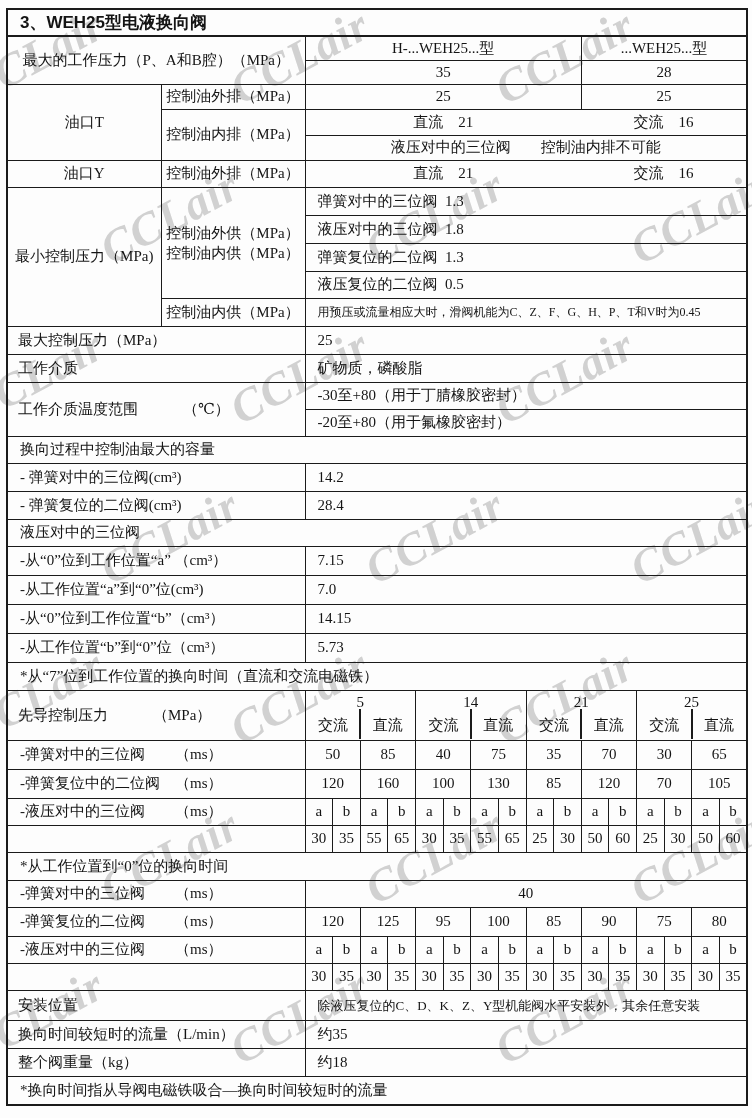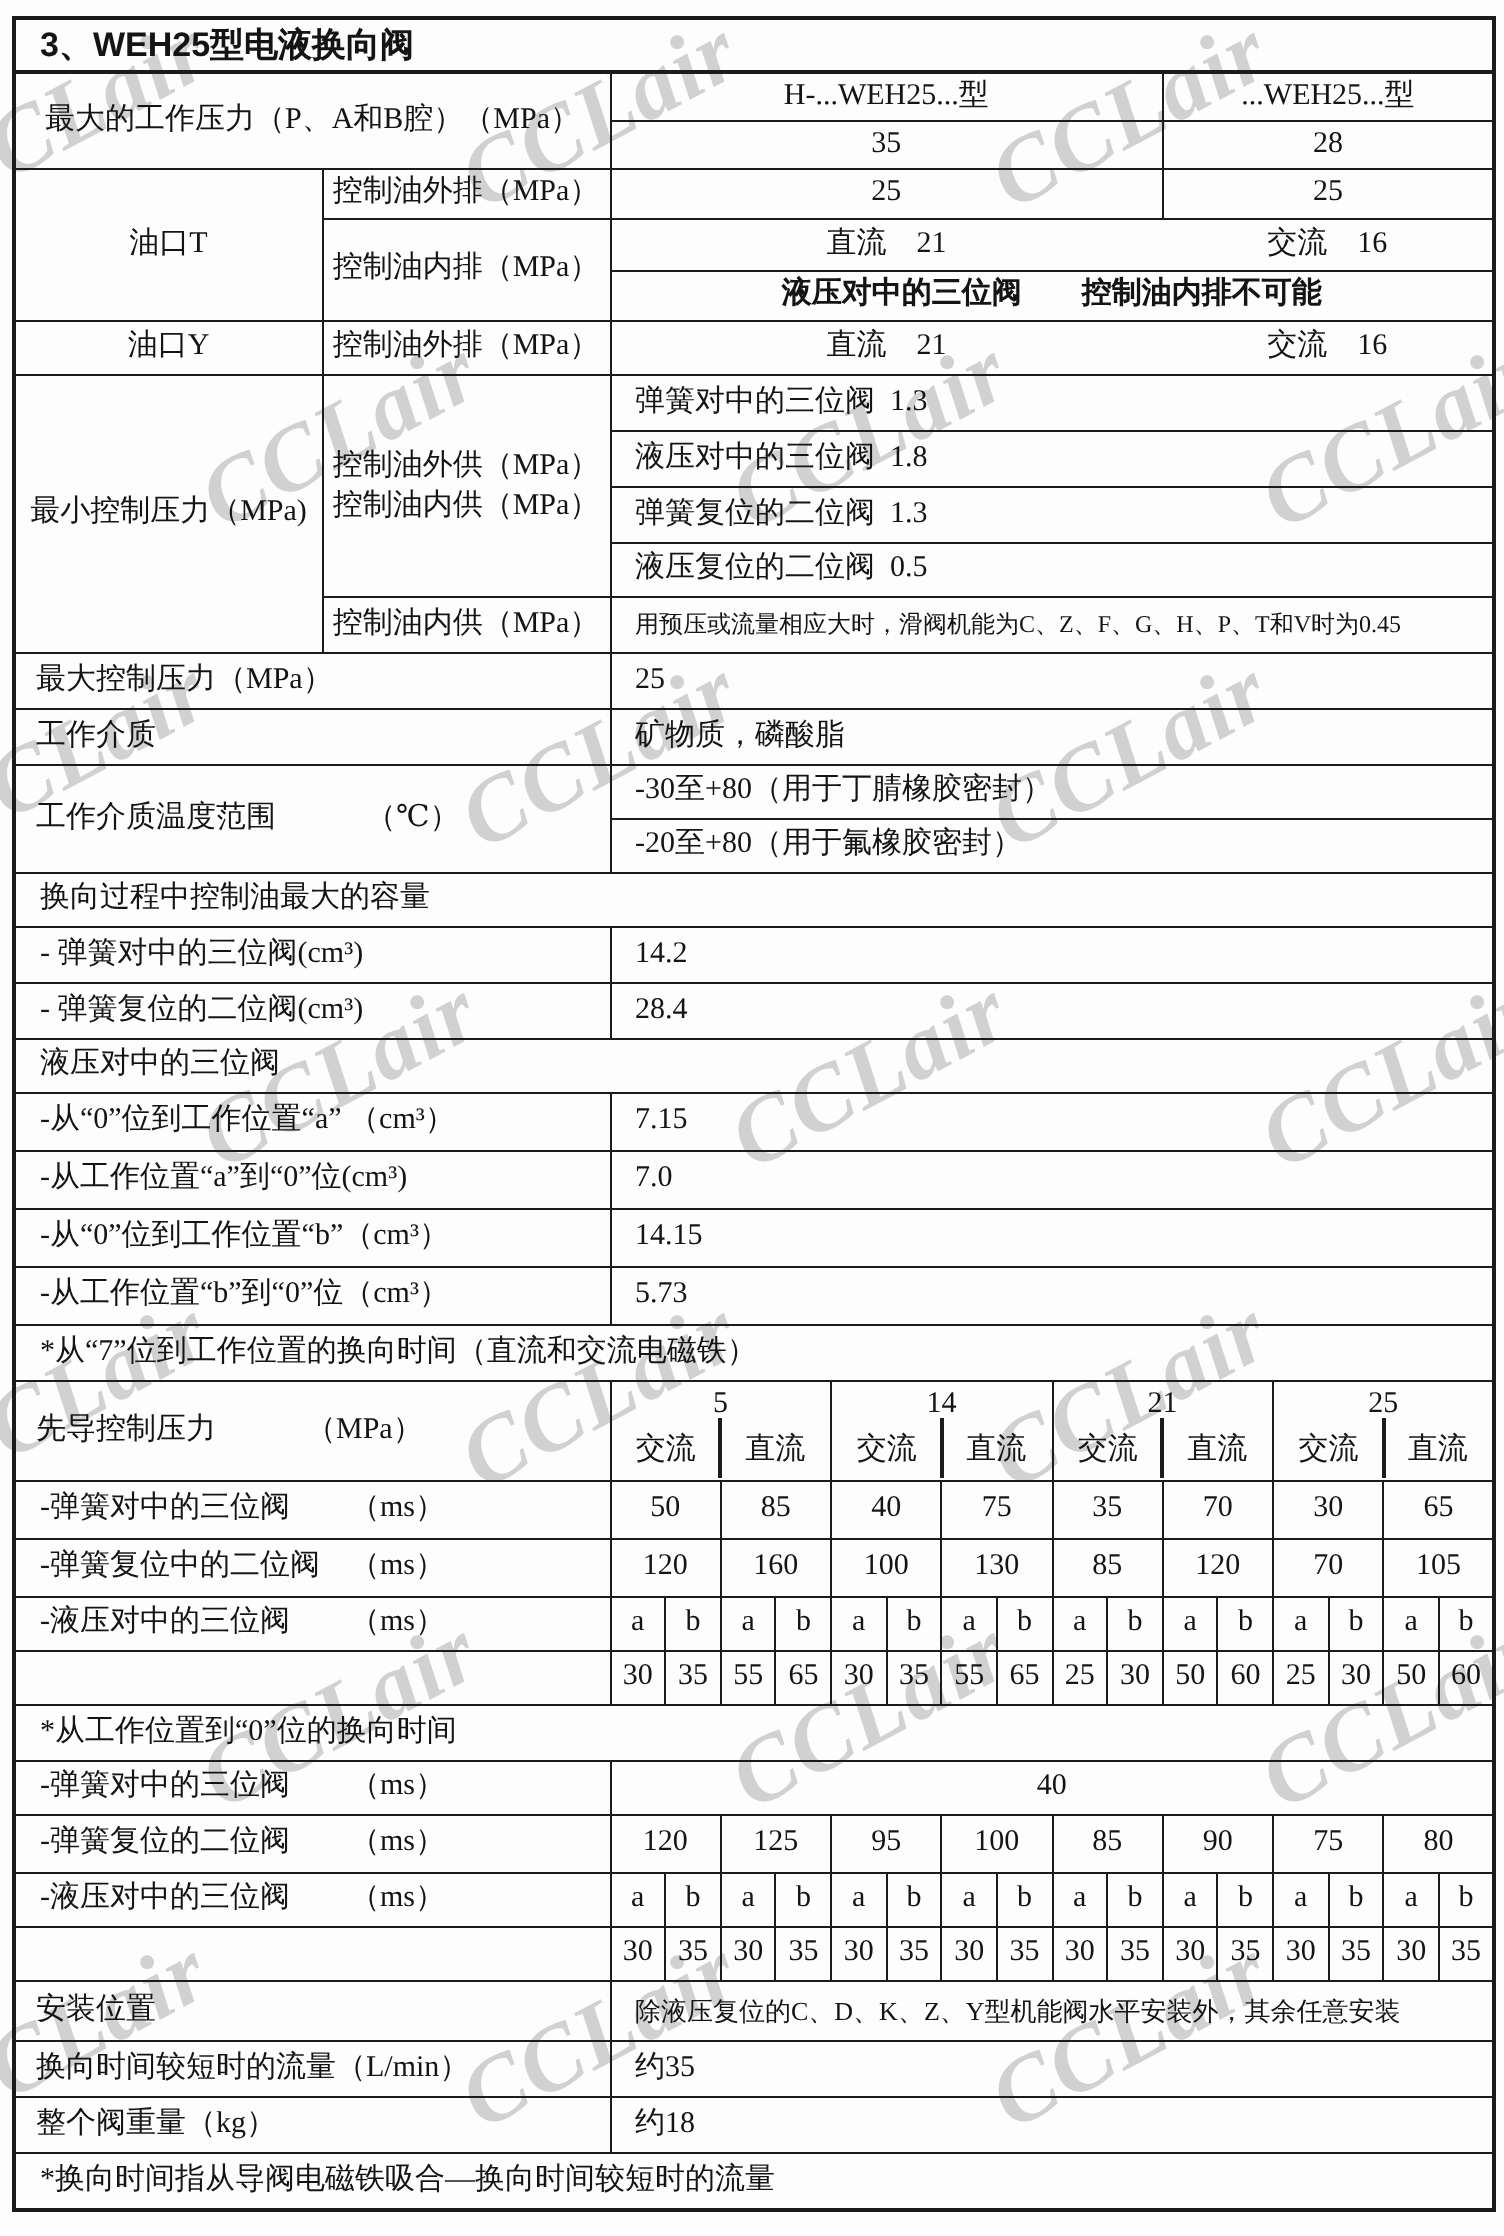--- a/index.html
+++ b/index.html
@@ -115,21 +115,21 @@
         <tr style="height: 25px;">
           <td rowspan="3">油口T</td>
           <td>控制油外排（MPa）</td>
           <td colspan="10">25</td>
           <td colspan="6">25</td>
         </tr>
         <tr style="height: 26px;">
           <td rowspan="2">控制油内排（MPa）</td>
           <td colspan="16"><div class="dcwrap"><span class="dcl">直流　21</span><span class="dcr">交流　16</span></div></td>
         </tr>
-        <tr style="height: 25px; font-weight: bold;">
+        <tr style="height: 25px;">
           <td colspan="16">液压对中的三位阀　　控制油内排不可能</td>
         </tr>
         <tr style="height: 27px;">
           <td>油口Y</td>
           <td>控制油外排（MPa）</td>
           <td colspan="16"><div class="dcwrap"><span class="dcl">直流　21</span><span class="dcr">交流　16</span></div></td>
         </tr>
         <tr style="height: 28px;">
           <td rowspan="5">最小控制压力（MPa)</td>
           <td rowspan="4" class="tl"><div>控制油外供（MPa）</div><div>控制油内供（MPa）</div></td>

